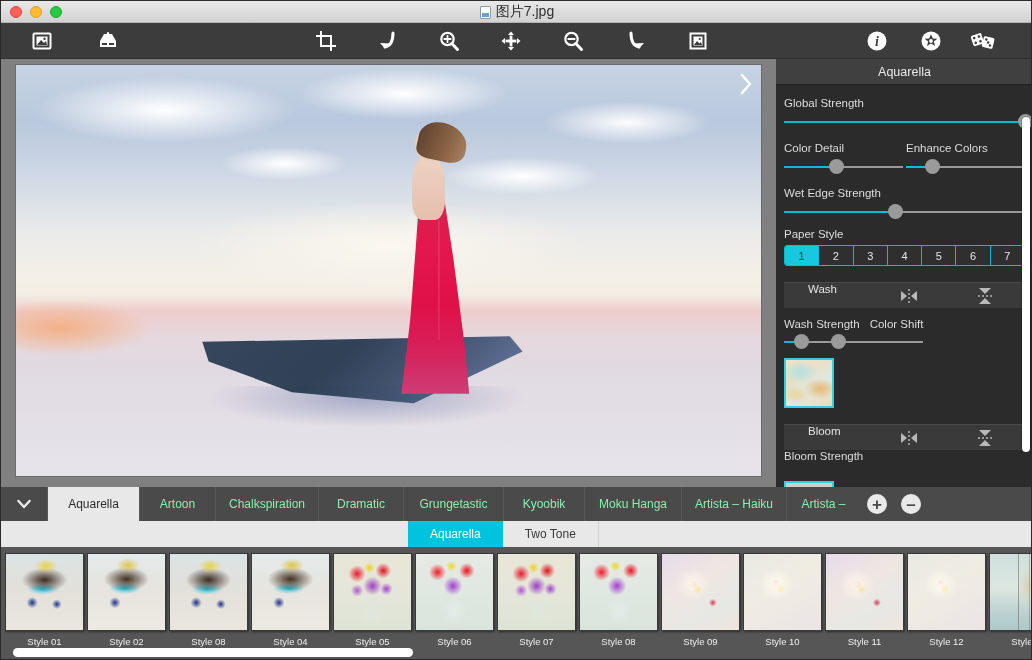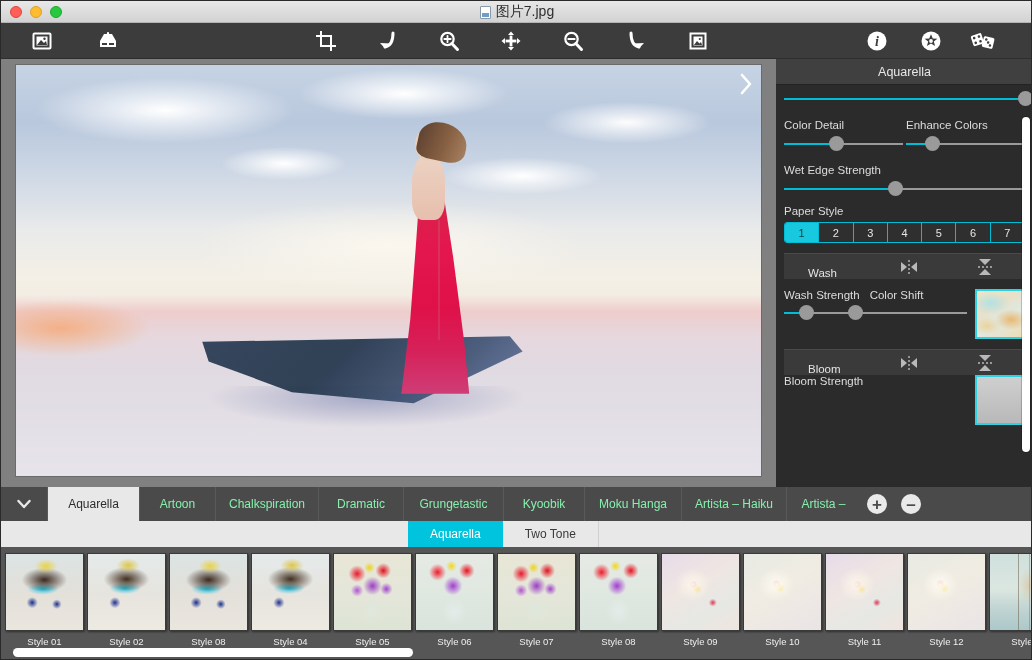--- a/index.html
+++ b/index.html
@@ -175,29 +175,29 @@
   }
   .seg div {
     flex: 1; display: flex; align-items: center; justify-content: center;
     color: #e6e6e6; font-size: 11px; background: #2f2f2f;
     border-right: 1px solid #00bcd4;
   }
   .seg div:last-child { border-right: none; }
   .seg div.on { background: #18c8df; color: #1b3c42; }
 
   .sect-head {
-    margin-top: 10px; height: 26px; background: #3a3a3a;
-    display: flex; align-items: flex-end; position: relative;
+    margin-top: 16px; height: 26px; background: #3a3a3a;
+    display: flex; align-items: flex-start; position: relative;
     border-top: 1px solid #4a4a4a;
   }
   .sect-head .nm { color: #e4e4e4; font-size: 11.5px; margin-left: 24px; }
   .reset-ic { position: absolute; left: 112px; top: 5px; }
   .updown-ic { position: absolute; left: 190px; top: 3px; }
 
-  .ws-row { display: flex; align-items: flex-start; gap: 8px; margin-top: 10px; }
+  .ws-row { display: flex; align-items: flex-start; gap: 8px; margin-top: 10px; flex-direction: column; }
   .ws-left { flex: 1; }
   .swatch {
     width: 50px; height: 50px; flex: none;
     border: 2px solid #2fd0e0;
     background:
       radial-gradient(ellipse 26px 16px at 30% 26%, rgba(175,225,230,.95), rgba(175,225,230,0) 72%),
       radial-gradient(ellipse 22px 14px at 74% 62%, rgba(235,175,95,.85), rgba(235,175,95,0) 74%),
       radial-gradient(ellipse 20px 12px at 22% 76%, rgba(240,205,140,.8), rgba(240,205,140,0) 74%),
       linear-gradient(150deg, #f2e4c2 0%, #e8e0c8 35%, #dfe9e2 60%, #eedcb4 100%);
   }
@@ -510,20 +510,21 @@
       </div>
     </div>
   </div>
 
   <div class="rpanel">
     <div class="rpanel-head">Aquarella</div>
 
     <div class="rp-body">
 
       <div class="ctl">
+        <div class="ctl-label">Global Strength</div>
         <div class="slider">
           <div class="strack"></div>
           <div class="sfill" style="width:100%"></div>
           <div class="sknob" style="left:100%"></div>
         </div>
       </div>
 
       <div class="ctl row2">
         <div>
           <div class="ctl-label">Color Detail</div>

